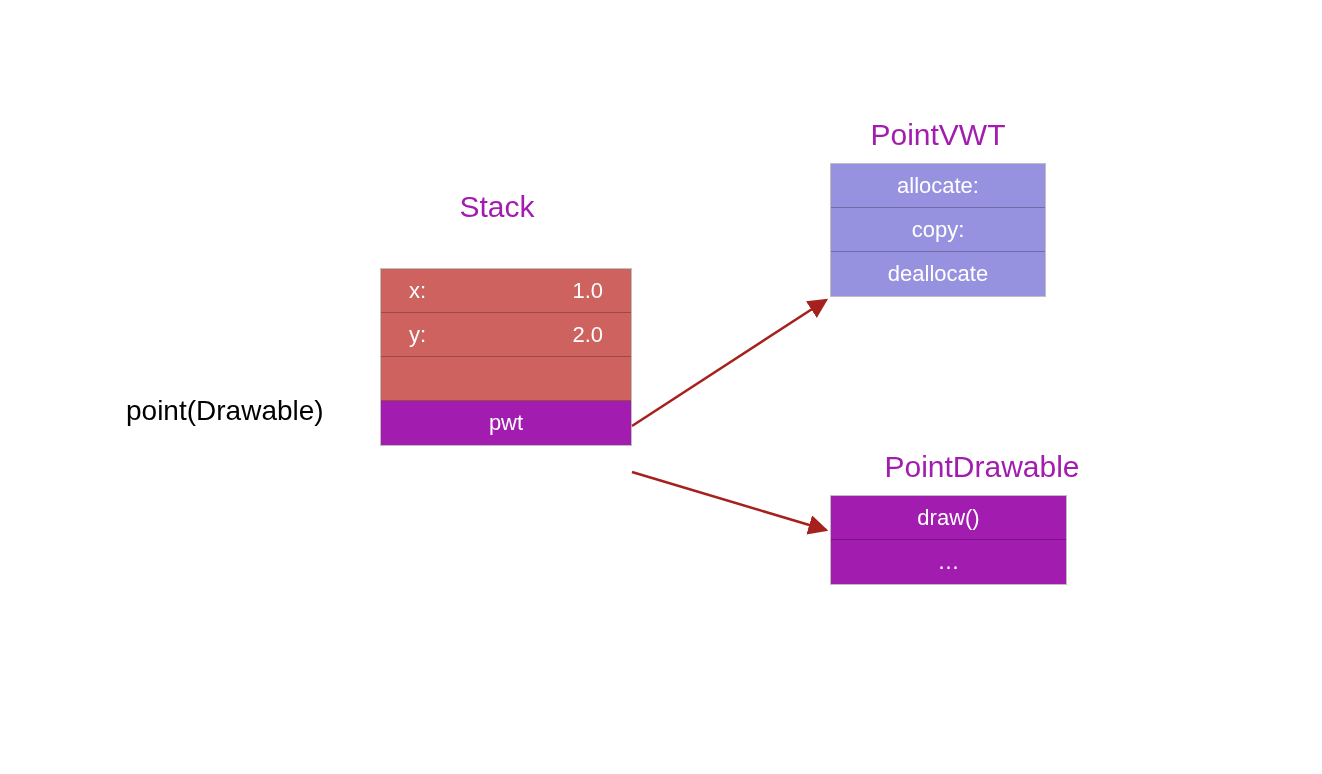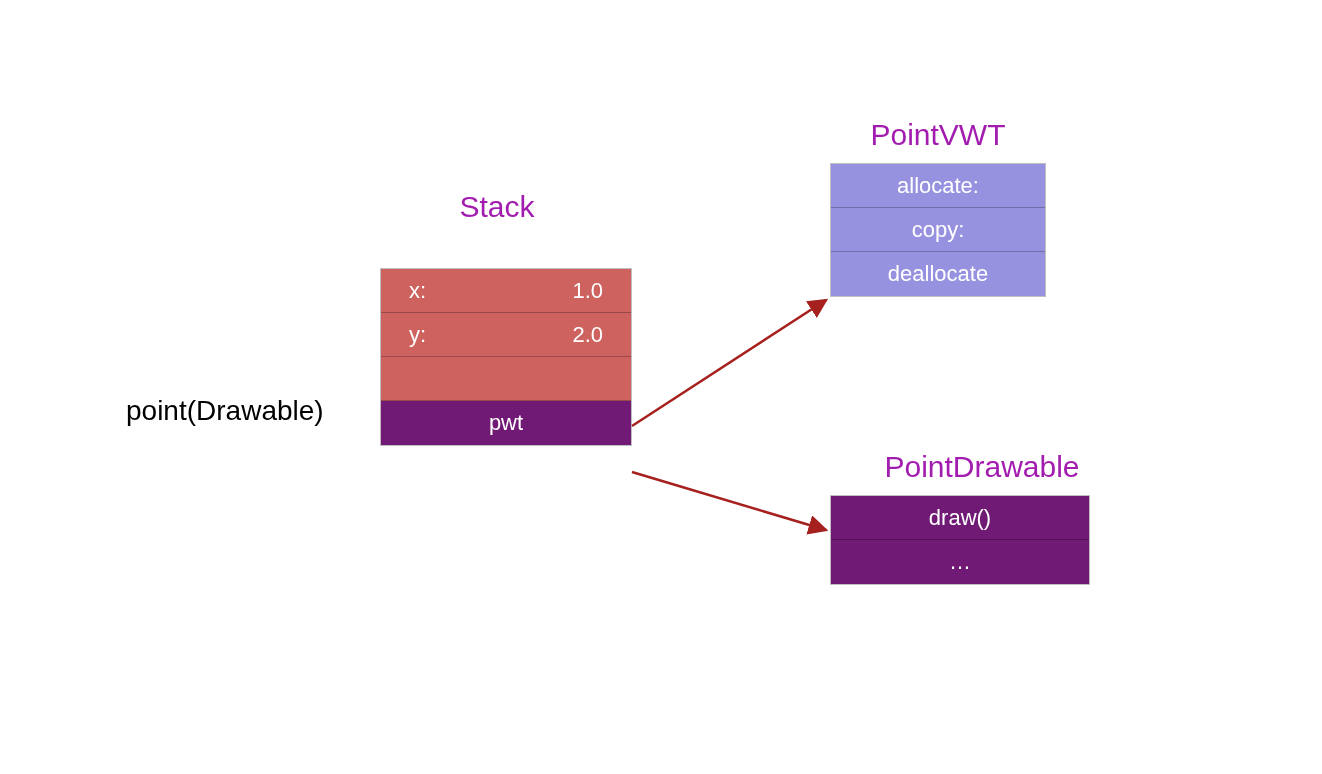--- a/index.html
+++ b/index.html
@@ -35,21 +35,21 @@
     font-size: 22px;
     color: #fff;
     padding: 0 28px;
   }
   .cell:last-child { border-bottom: none; }
   .cell-kv {
     justify-content: space-between;
   }
   .red-bg { background: #cd625f; }
   .purple-bg { background: #9692e0; }
-  .green-bg { background: #701a75; }
+  .green-bg { background: #a21caf; }
   .stack-box {
     left: 380px;
     top: 268px;
     width: 252px;
   }
   .stack-title {
     position: absolute;
     left: 371px;
     top: 190px;
     width: 252px;
@@ -67,21 +67,21 @@
   }
   .vwt-title {
     position: absolute;
     left: 830px;
     top: 118px;
     width: 216px;
   }
   .pwt-box {
     left: 830px;
     top: 495px;
-    width: 260px;
+    width: 237px;
   }
   .pwt-title {
     position: absolute;
     left: 874px;
     top: 450px;
     width: 216px;
   }
   svg.arrows {
     position: absolute;
     left: 0; top: 0;

